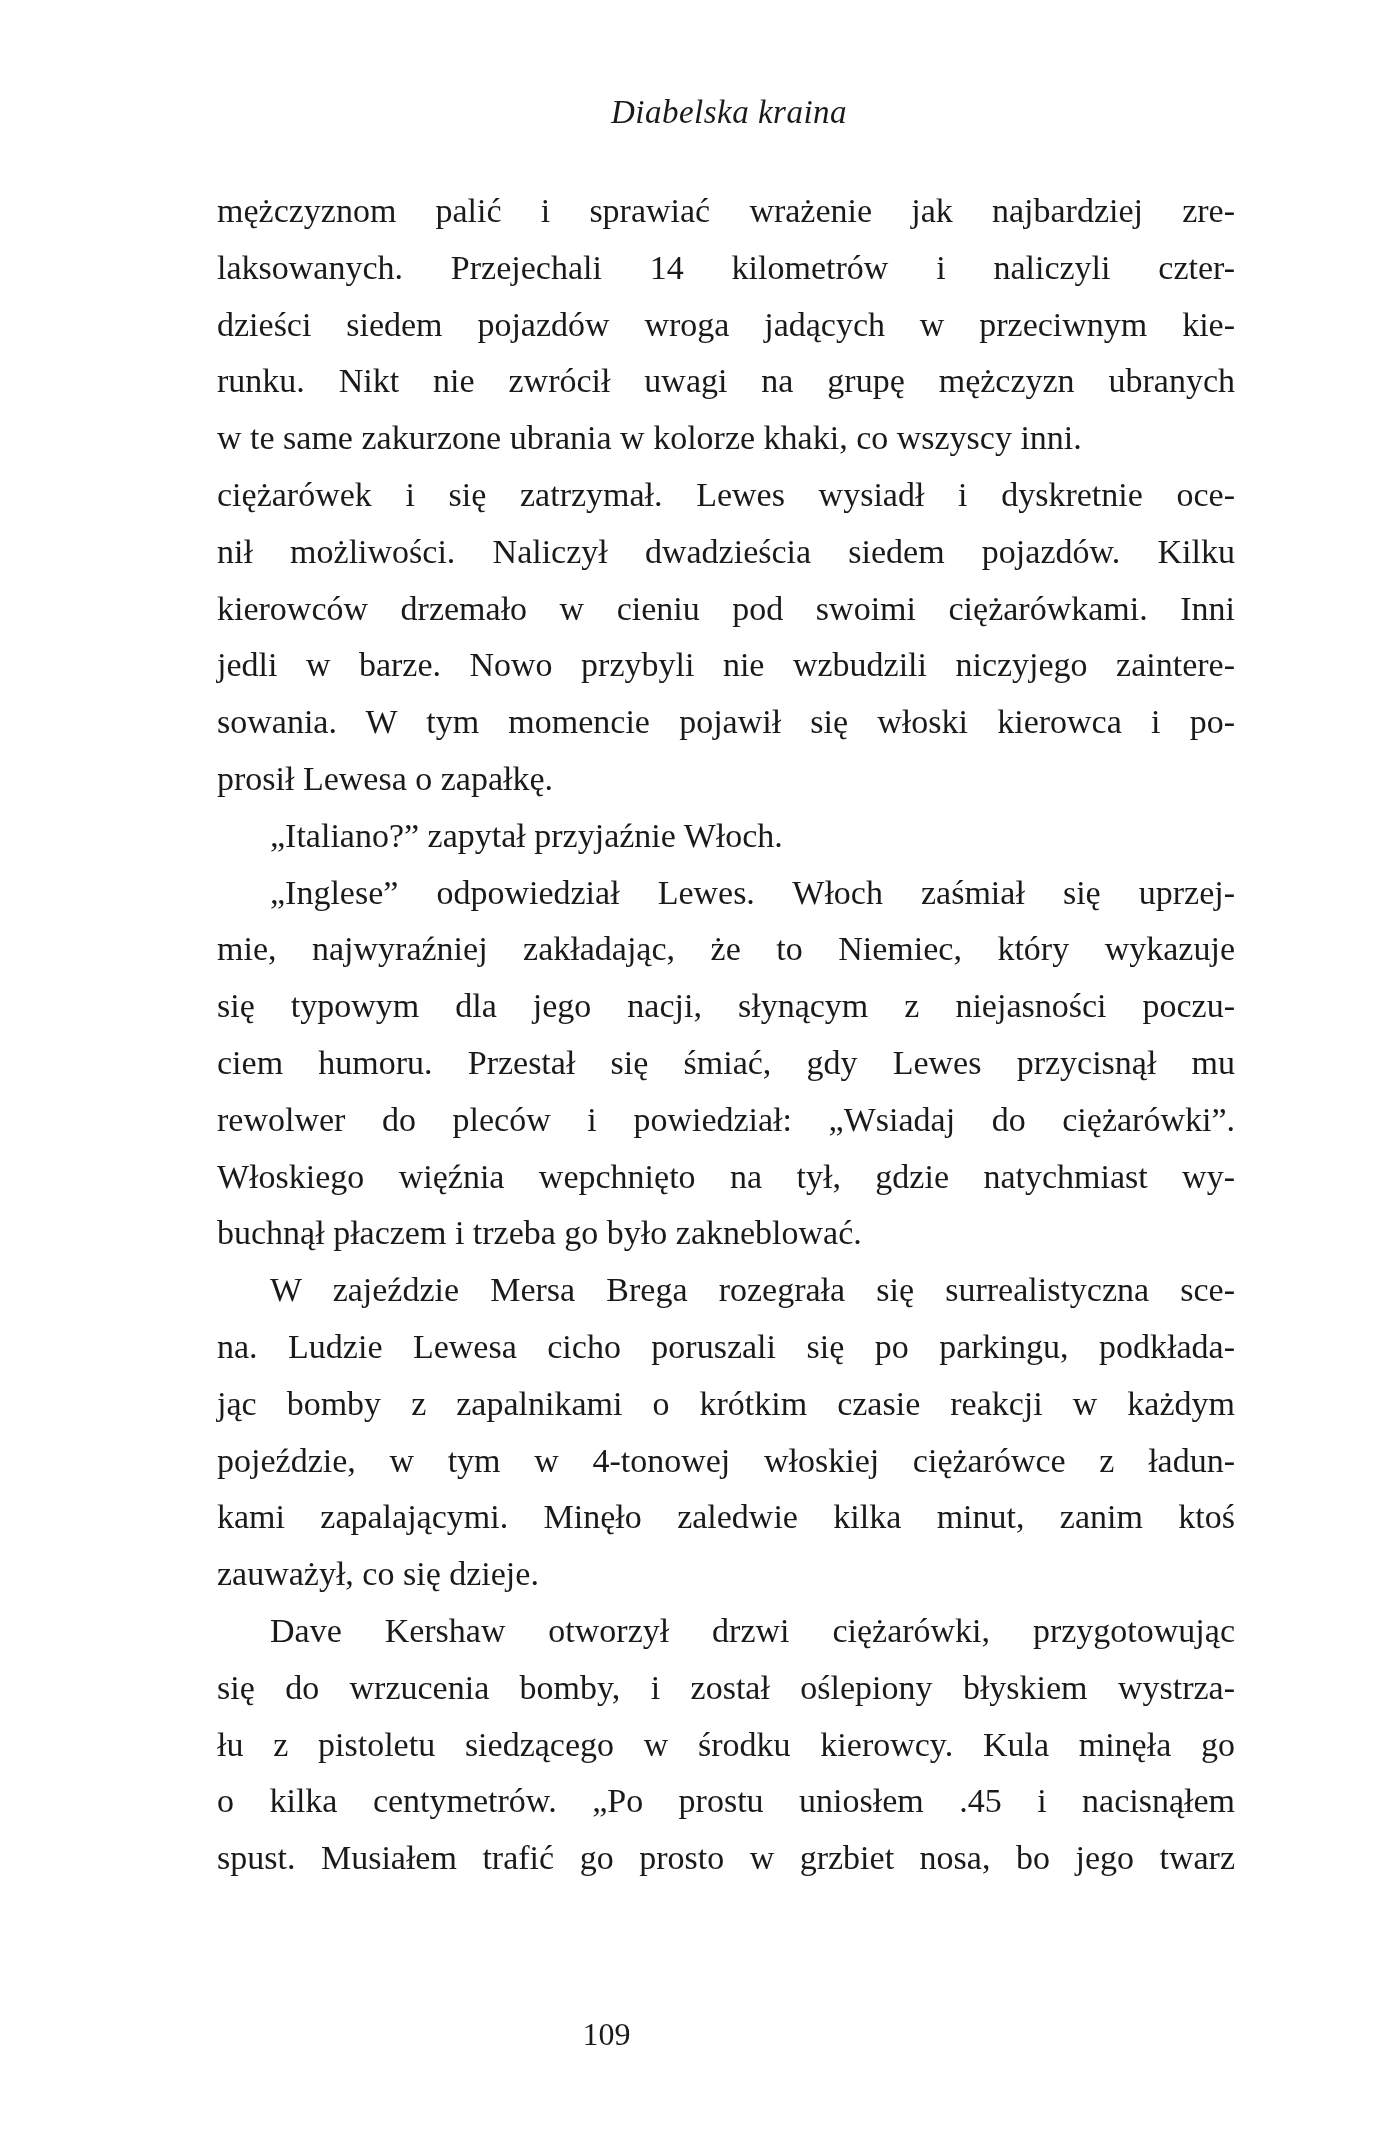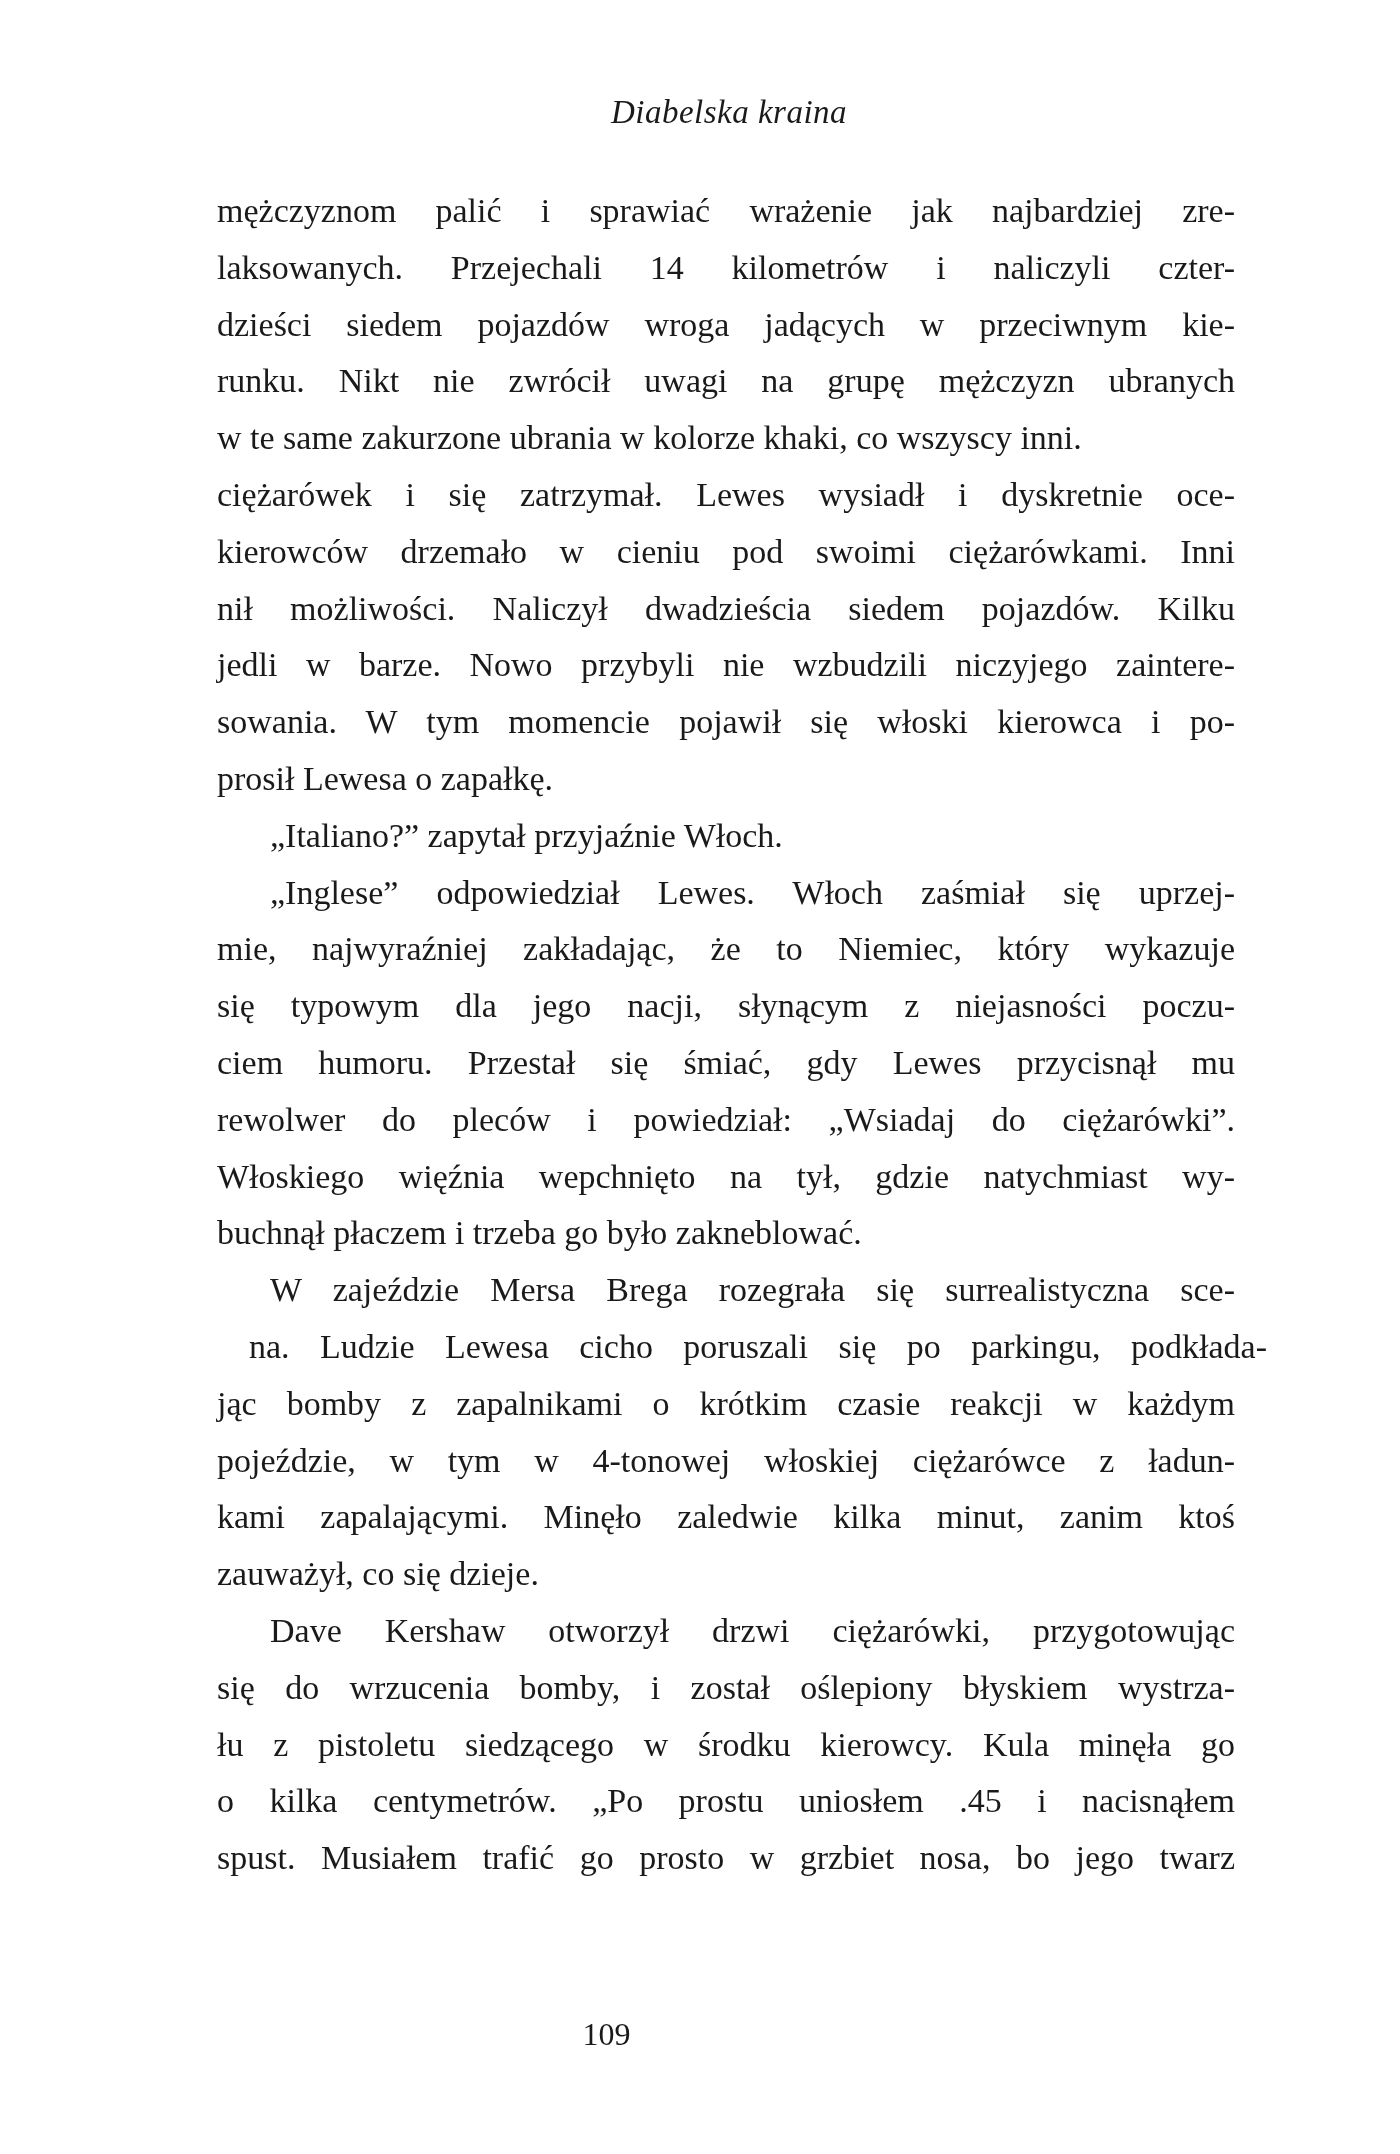--- a/index.html
+++ b/index.html
@@ -68,35 +68,35 @@
 
 <div class="running-header">Diabelska kraina</div>
 
 <div class="text-block" id="text-block">
     <span class="line" style="word-spacing: 30.6741px; text-align: left; text-align-last: left;">mężczyznom palić i sprawiać wrażenie jak najbardziej zre-</span>
     <span class="line" style="word-spacing: 39.3385px; text-align: right; text-align-last: left;">laksowanych. Przejechali 14 kilometrów i naliczyli czter-</span>
     <span class="line" style="word-spacing: 26.3393px; text-align: left; text-align-last: left;">dzieści siedem pojazdów wroga jadących w przeciwnym kie-</span>
     <span class="line" style="word-spacing: 25.4043px; text-align: left; text-align-last: left;">runku. Nikt nie zwrócił uwagi na grupę mężczyzn ubranych</span>
     <span class="line last">w te same zakurzone ubrania w kolorze khaki, co wszyscy inni.</span>
     <span class="line" style="word-spacing: 25.1738px; text-align: left; text-align-last: left;">ciężarówek i się zatrzymał. Lewes wysiadł i dyskretnie oce-</span>
+    <span class="line" style="word-spacing: 28.7214px; text-align: left; text-align-last: left;">nił możliwości. Naliczył dwadzieścia siedem pojazdów. Kilku</span>
     <span class="line" style="word-spacing: 24.0379px; text-align: left; text-align-last: left;">kierowców drzemało w cieniu pod swoimi ciężarówkami. Inni</span>
-    <span class="line" style="word-spacing: 28.7214px; text-align: left; text-align-last: left;">nił możliwości. Naliczył dwadzieścia siedem pojazdów. Kilku</span>
     <span class="line" style="word-spacing: 19.9785px; text-align: left; text-align-last: left;">jedli w barze. Nowo przybyli nie wzbudzili niczyjego zaintere-</span>
     <span class="line" style="word-spacing: 20.7135px; text-align: left; text-align-last: left;">sowania. W tym momencie pojawił się włoski kierowca i po-</span>
     <span class="line last">prosił Lewesa o zapałkę.</span>
     <span class="line indent last">„Italiano?” zapytał przyjaźnie Włoch.</span>
     <span class="line indent" style="word-spacing: 29.5547px; text-align: left; text-align-last: left;">„Inglese” odpowiedział Lewes. Włoch zaśmiał się uprzej-</span>
     <span class="line" style="word-spacing: 27.0223px; text-align: left; text-align-last: left;">mie, najwyraźniej zakładając, że to Niemiec, który wykazuje</span>
     <span class="line" style="word-spacing: 27.5195px; text-align: left; text-align-last: left;">się typowym dla jego nacji, słynącym z niejasności poczu-</span>
     <span class="line" style="word-spacing: 26.6934px; text-align: left; text-align-last: left;">ciem humoru. Przestał się śmiać, gdy Lewes przycisnął mu</span>
     <span class="line" style="word-spacing: 28.0938px; text-align: left; text-align-last: left;">rewolwer do pleców i powiedział: „Wsiadaj do ciężarówki”.</span>
     <span class="line" style="word-spacing: 25.9241px; text-align: left; text-align-last: left;">Włoskiego więźnia wepchnięto na tył, gdzie natychmiast wy-</span>
     <span class="line last">buchnął płaczem i trzeba go było zakneblować.</span>
     <span class="line indent" style="word-spacing: 22.654px; text-align: left; text-align-last: left;">W zajeździe Mersa Brega rozegrała się surrealistyczna sce-</span>
-    <span class="line" style="word-spacing: 21.9805px; text-align: left; text-align-last: left; margin-left: 32px;">na. Ludzie Lewesa cicho poruszali się po parkingu, podkłada-</span>
+    <span class="line" style="word-spacing: 21.9805px; text-align: left; text-align-last: left;">na. Ludzie Lewesa cicho poruszali się po parkingu, podkłada-</span>
     <span class="line" style="word-spacing: 21.5347px; text-align: left; text-align-last: left;">jąc bomby z zapalnikami o krótkim czasie reakcji w każdym</span>
     <span class="line" style="word-spacing: 25.168px; text-align: left; text-align-last: left;">pojeździe, w tym w 4-tonowej włoskiej ciężarówce z ładun-</span>
     <span class="line" style="word-spacing: 26.8683px; text-align: left; text-align-last: left;">kami zapalającymi. Minęło zaledwie kilka minut, zanim ktoś</span>
     <span class="line last">zauważył, co się dzieje.</span>
     <span class="line indent" style="word-spacing: 34.3937px; text-align: left; text-align-last: left;">Dave Kershaw otworzył drzwi ciężarówki, przygotowując</span>
     <span class="line" style="word-spacing: 21.8887px; text-align: left; text-align-last: left;">się do wrzucenia bomby, i został oślepiony błyskiem wystrza-</span>
     <span class="line" style="word-spacing: 21.2448px; text-align: left; text-align-last: left;">łu z pistoletu siedzącego w środku kierowcy. Kula minęła go</span>
     <span class="line" style="word-spacing: 26.9609px; text-align: left; text-align-last: left;">o kilka centymetrów. „Po prostu uniosłem .45 i nacisnąłem</span>
     <span class="line" style="word-spacing: 17.0063px; text-align: left; text-align-last: left;">spust. Musiałem trafić go prosto w grzbiet nosa, bo jego twarz</span>
   </div>

